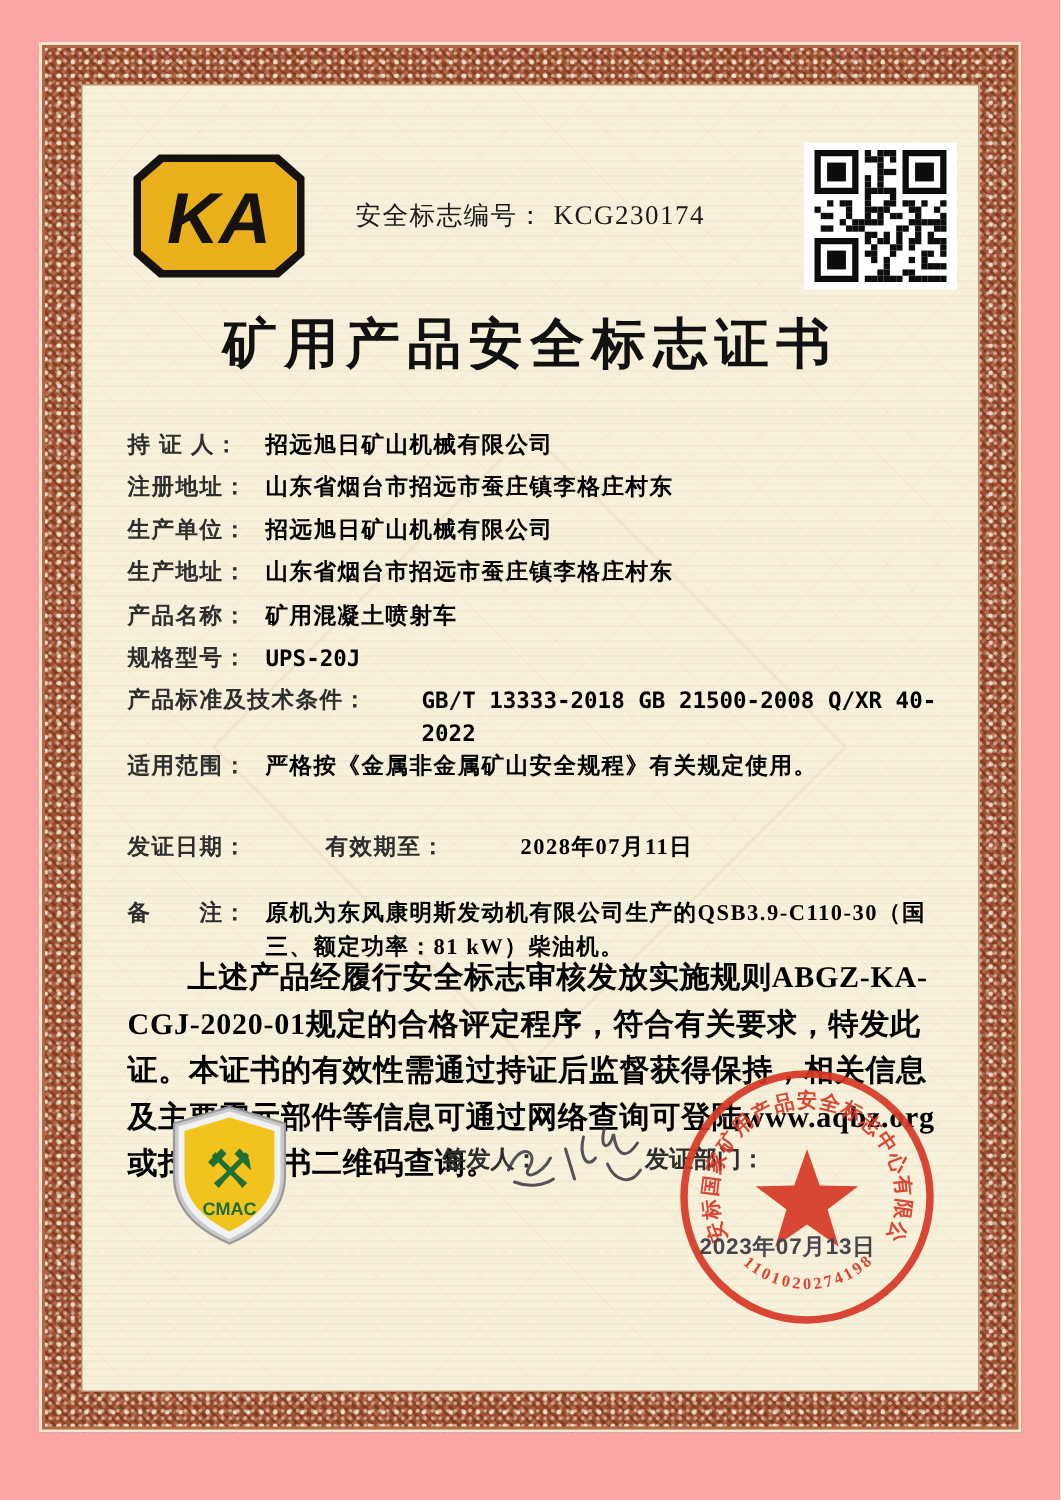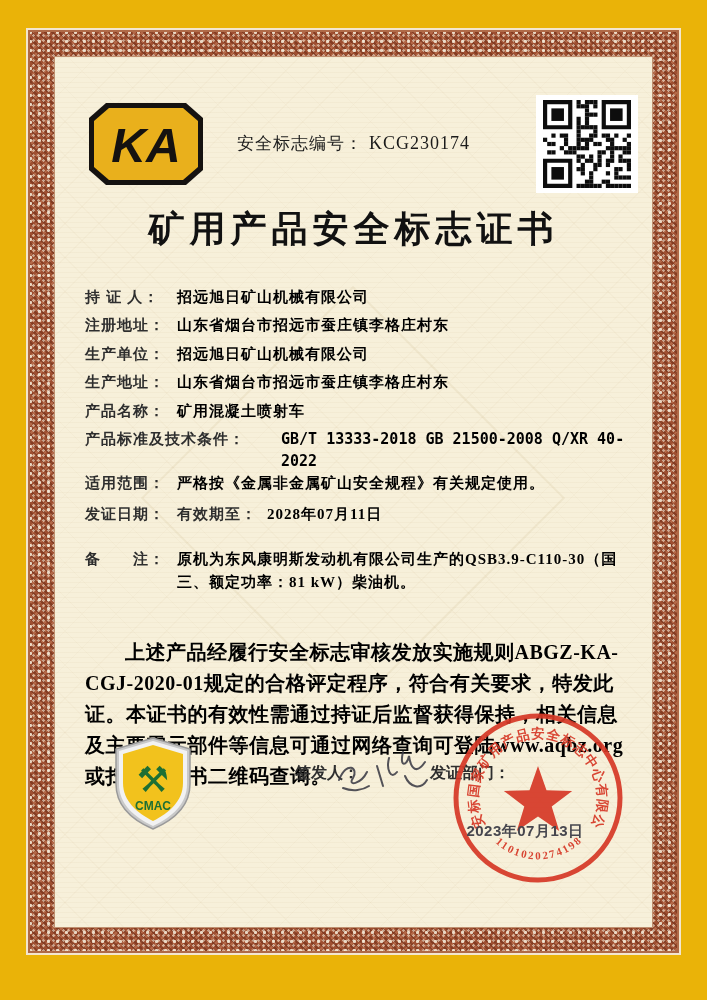--- a/index.html
+++ b/index.html
@@ -1,21 +1,21 @@
 <!DOCTYPE html>
 <html><head>
 <meta charset="utf-8">
 <style>
   * { margin:0; padding:0; box-sizing:border-box; }
   html,body { background:#ffffff; }
   body { font-family:"Liberation Sans", sans-serif; }
 
   .page {
     position:relative; width:707px; height:1000px; margin:0 auto;
-    background:#eab308; overflow:hidden;
+    background:#fca5a5; overflow:hidden;
   }
 
   
   .band {
     position:absolute; left:26px; right:26px; top:28px; bottom:45px;
     background-color:#9e4f31;
     background-image:
       radial-gradient(circle, rgba(248,240,222,.85) 1.3px, transparent 1.8px),
       radial-gradient(circle, rgba(248,240,222,.55) 1px, transparent 1.5px),
       repeating-linear-gradient(45deg, rgba(110,45,22,.55) 0 2px, transparent 2px 5px),
@@ -57,21 +57,21 @@
   .row .lbl {
     flex:0 0 92px; font-size:15px; font-weight:bold; color:#2e2e2e;
     letter-spacing:1px; white-space:pre;
   }
   .row .val {
     font-family:"Liberation Serif", serif; font-weight:600; font-size:15px;
     color:#000; letter-spacing:1px;
   }
   .row.wide-label .lbl { flex:0 0 196px; }
   .row .val.mono { font-family:"DejaVu Sans Mono", monospace; font-weight:bold; letter-spacing:0; }
-  .row.dates { margin-top:3px; }
+  .row.dates { margin-top:25px;gap:40px; }
   .row.dates .val { flex:0 0 180px; }
   .row.dates .lbl2 { flex:0 0 90px; font-size:15px; font-weight:bold; color:#2e2e2e; letter-spacing:1px; }
   .row.remark { margin-top:16px; }
   .row.remark .val { width:450px; line-height:23px; }
 
   
   .statement {
     left:85px; top:637px; width:544px;
     font-family:"Liberation Serif", serif; font-weight:600;
     font-size:20px; line-height:1.55; color:#000;
@@ -261,20 +261,24 @@
         <span class="val">招远旭日矿山机械有限公司</span>
       </div>
     <div class="row">
         <span class="lbl">生产地址：</span>
         <span class="val">山东省烟台市招远市蚕庄镇李格庄村东</span>
       </div>
     <div class="row">
         <span class="lbl">产品名称：</span>
         <span class="val">矿用混凝土喷射车</span>
       </div>
+    <div class="row">
+        <span class="lbl">规格型号：</span>
+        <span class="val mono">UPS-20J</span>
+      </div>
     <div class="row wide-label">
         <span class="lbl">产品标准及技术条件：</span>
         <span class="val mono">GB/T 13333-2018 GB 21500-2008 Q/XR 40-2022</span>
       </div>
     <div class="row">
         <span class="lbl">适用范围：</span>
         <span class="val">严格按《金属非金属矿山安全规程》有关规定使用。</span>
       </div>
     <div class="row dates">
       <span class="lbl">发证日期：</span>

